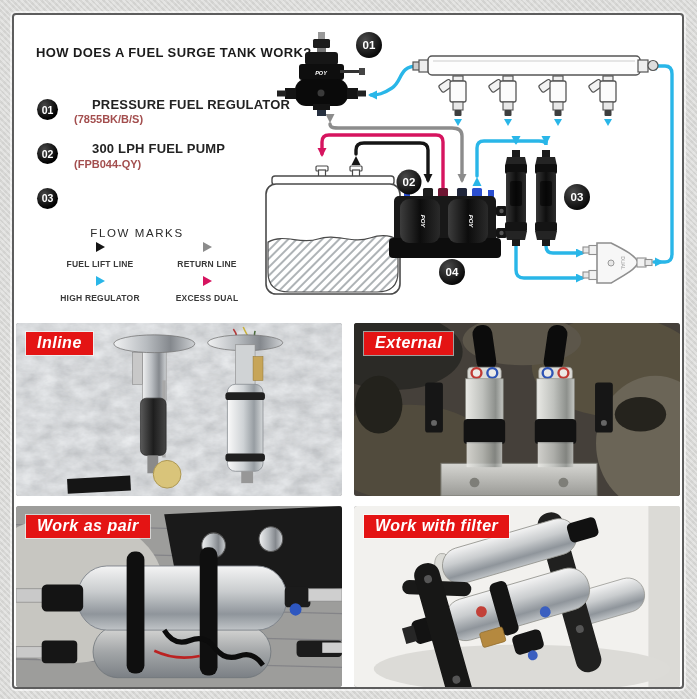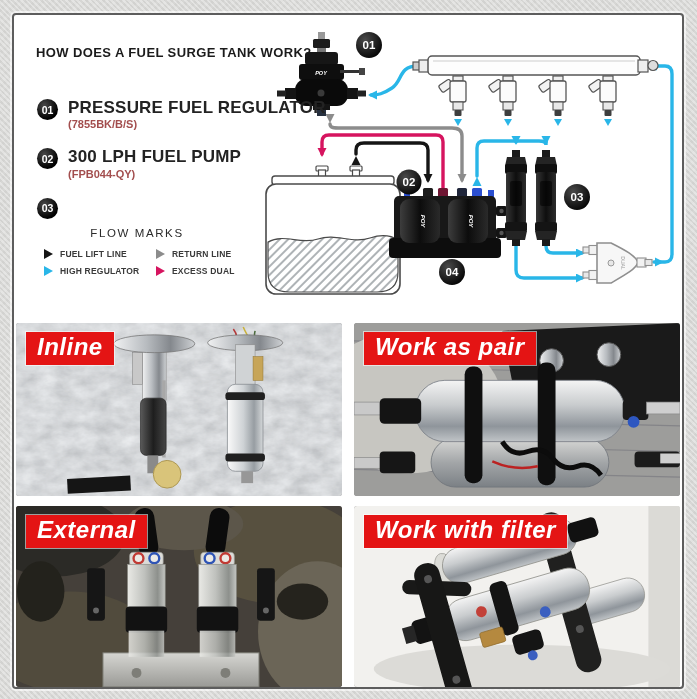--- a/index.html
+++ b/index.html
@@ -24,42 +24,42 @@
     font-size:13px;font-weight:bold;letter-spacing:.4px;color:#1b1b1b;white-space:nowrap;
   }
   .parts{position:absolute;left:23px;top:82px;display:flex;flex-direction:column;gap:15px;}
   .part{display:flex;align-items:flex-start;gap:10px;}
   .badge{
     flex:0 0 auto;width:21px;height:21px;border-radius:50%;margin-top:2px;
     background:radial-gradient(circle at 35% 30%, #484848, #000 70%);
     color:#fff;font-size:10.5px;font-weight:bold;
     display:flex;align-items:center;justify-content:center;
   }
-  .part-name{font-size:17px;font-weight:bold;color:#232323;letter-spacing:.2px;line-height:1.25;}
-  .part-code{font-size:11px;font-weight:bold;color:#a34e4e;line-height:1.2;}
+  .part-name{font-size:13px;font-weight:bold;color:#232323;letter-spacing:.2px;line-height:1.25;margin-left:24px;}
+  .part-code{font-size:11px;font-weight:bold;color:#a34e4e;line-height:1.2;margin-left:6px;}
   .flowmarks{position:absolute;left:16px;top:212px;width:214px;}
-  .fm-title{text-align:center;font-size:11.5px;font-weight:500;letter-spacing:1.6px;color:#2a2a2a;margin:0 0 10px 0;}
+  .fm-title{text-align:center;font-size:11.5px;font-weight:500;letter-spacing:1.6px;color:#2a2a2a;margin:0 0 3px 0;}
   .fm-grid{display:grid;grid-template-columns:112px 102px;row-gap:7px;padding-left:14px;}
-  .fm-item{display:flex;align-items:center;gap:7px;font-size:8.5px;font-weight:bold;color:#3a3a3a;letter-spacing:.2px;}
+  .fm-item{display:flex;align-items:center;gap:7px;font-size:8.5px;font-weight:bold;color:#3a3a3a;letter-spacing:.2px;flex-direction:column;}
   .tri{width:0;height:0;border-style:solid;border-width:5px 0 5px 9px;border-color:transparent;}
   .tri-lift{border-left-color:#151515;}
   .tri-return{border-left-color:#8c8c8c;}
   .tri-hp{border-left-color:#29b6e8;}
   .tri-excess{border-left-color:#d6145f;}
   
   .photo-grid{
     position:absolute;left:0;right:0;top:308px;bottom:0;
     display:grid;grid-template-columns:1fr 1fr;grid-template-rows:173px 181px;
     gap:10px 12px;padding:0 2px;
   }
   .panel{position:relative;overflow:hidden;border-radius:3px;background:#888;}
   .panel svg{position:absolute;inset:0;width:100%;height:100%;}
   .photo-label{
     position:absolute;top:9px;left:10px;background:#e41414;color:#fff;
-    font-weight:bold;font-style:italic;font-size:24px;line-height:1.2;
+    font-weight:bold;font-style:italic;font-size:16px;line-height:1.2;
     padding:1px 11px 3px;letter-spacing:.5px;
     box-shadow:0 0 0 1px rgba(255,255,255,.55);
     white-space:nowrap;
   }
 </style>
 </head>
 <body>
 
 <div class="page">
   <div class="card">
@@ -340,73 +340,20 @@
             <rect x="214" y="62" width="36" height="88" rx="8" fill="url(#pumpSilver)" stroke="#868b90" stroke-width=".8"></rect>
             <rect x="212" y="70" width="40" height="8" rx="3" fill="#202020"></rect>
             <rect x="212" y="132" width="40" height="8" rx="3" fill="#202020"></rect>
             <rect x="228" y="150" width="12" height="12" fill="#979797"></rect>
           </g>
         </svg>
         <div class="photo-label">Inline</div>
       </div>
 
       <div class="panel">
-        <svg viewBox="0 0 330 175" preserveAspectRatio="none">
-          <defs>
-            <linearGradient id="silverV" x1="0" y1="0" x2="0" y2="1">
-              <stop offset="0" stop-color="#f4f4f4"></stop>
-                <stop offset=".4" stop-color="#c9ccce"></stop>
-                <stop offset=".75" stop-color="#8f959b"></stop>
-                <stop offset="1" stop-color="#c0c4c7"></stop>
-            </linearGradient>
-            <linearGradient id="silverV2" x1="0" y1="0" x2="0" y2="1">
-              <stop offset="0" stop-color="#d9d9d7"></stop>
-                <stop offset=".5" stop-color="#a3a6a8"></stop>
-                <stop offset="1" stop-color="#7b8085"></stop>
-            </linearGradient>
-          </defs>
-          <rect width="330" height="175" fill="#9d9d9b"></rect>
-          <g stroke="#848488" stroke-width="1.2">
-            <line x1="0" y1="18" x2="330" y2="26"></line>
-              <line x1="0" y1="44" x2="330" y2="52"></line>
-            <line x1="0" y1="70" x2="330" y2="78"></line>
-              <line x1="0" y1="96" x2="330" y2="104"></line>
-            <line x1="0" y1="122" x2="330" y2="130"></line>
-              <line x1="0" y1="148" x2="330" y2="156"></line>
-          </g>
-          <ellipse cx="55" cy="80" rx="95" ry="72" fill="#c7c6c1"></ellipse>
-          <polygon points="150,8 330,0 330,80 165,84" fill="#1a1a1a"></polygon>
-          <circle cx="200" cy="38" r="12" fill="url(#chrome)" stroke="#555"></circle>
-          <circle cx="258" cy="32" r="12" fill="url(#chrome)" stroke="#555"></circle>
-          <g>
-            <rect x="78" y="116" width="180" height="50" rx="25" fill="url(#silverV2)" stroke="#70757b" stroke-width=".8"></rect>
-            <rect x="62" y="58" width="212" height="62" rx="30" fill="url(#silverV)" stroke="#7d828a" stroke-width=".9"></rect>
-            <rect x="112" y="44" width="18" height="118" rx="8" fill="#0f0f0f"></rect>
-            <rect x="186" y="40" width="18" height="124" rx="8" fill="#0f0f0f"></rect>
-            <path d="M150,120 q10,16 26,10 q16,-6 26,8 q10,12 24,7 q14,-5 24,9" stroke="#0c0c0c" stroke-width="5" fill="none"></path>
-            <path d="M140,140 q22,10 46,5" stroke="#bb2222" stroke-width="2.6" fill="none"></path>
-          </g>
-          <g>
-            <rect x="0" y="80" width="32" height="13" fill="#c9c9c9" stroke="#8a8a8a" stroke-width=".7"></rect>
-            <rect x="26" y="76" width="42" height="26" rx="5" fill="#141414"></rect>
-            <rect x="0" y="136" width="30" height="11" fill="#c9c9c9" stroke="#8a8a8a" stroke-width=".7"></rect>
-            <rect x="26" y="130" width="36" height="22" rx="4" fill="#161616"></rect>
-          </g>
-          <g>
-            <rect x="272" y="78" width="26" height="20" rx="4" fill="#1b1b1b"></rect>
-            <circle cx="283" cy="100" r="6" fill="#2e57c0"></circle>
-            <rect x="296" y="80" width="34" height="12" fill="#cfcfcf" stroke="#8a8a8a" stroke-width=".7"></rect>
-            <rect x="284" y="130" width="46" height="16" rx="4" fill="#1b1b1b"></rect>
-            <rect x="310" y="132" width="20" height="10" fill="#cfcfcf"></rect>
-          </g>
-        </svg>
-        <div class="photo-label">Work as pair</div>
-      </div>
-
-      <div class="panel">
         <svg viewBox="0 0 330 180" preserveAspectRatio="none">
           <defs>
             <linearGradient id="silverV3" x1="0" y1="0" x2="1" y2="0">
               <stop offset="0" stop-color="#e9e9e5"></stop>
                 <stop offset=".45" stop-color="#bfc1bd"></stop>
                 <stop offset=".8" stop-color="#8d908c"></stop>
                 <stop offset="1" stop-color="#c4c6c2"></stop>
             </linearGradient>
             <linearGradient id="alum" x1="0" y1="0" x2="0" y2="1">
               <stop offset="0" stop-color="#d6d6d2"></stop>
@@ -441,20 +388,73 @@
             <rect x="194" y="2" width="20" height="48" rx="9" fill="#0c0c0c" transform="rotate(8 204 26)"></rect>
             <rect x="187" y="46" width="34" height="14" rx="4" fill="#dcdcd8" stroke="#9a9a94" stroke-width=".7"></rect>
             <circle cx="196" cy="52" r="5" fill="#eceae6" stroke="#2f54b5" stroke-width="2.4"></circle>
             <circle cx="212" cy="52" r="5" fill="#eceae6" stroke="#c13a34" stroke-width="2.4"></circle>
             <rect x="185" y="58" width="38" height="44" fill="url(#silverV3)" stroke="#8d8d87" stroke-width=".7"></rect>
             <rect x="183" y="100" width="42" height="26" rx="4" fill="#121212"></rect>
             <rect x="186" y="124" width="36" height="26" fill="url(#silverV3)" opacity=".85"></rect>
           </g>
         </svg>
         <div class="photo-label">External</div>
+      </div>
+
+      <div class="panel">
+        <svg viewBox="0 0 330 175" preserveAspectRatio="none">
+          <defs>
+            <linearGradient id="silverV" x1="0" y1="0" x2="0" y2="1">
+              <stop offset="0" stop-color="#f4f4f4"></stop>
+                <stop offset=".4" stop-color="#c9ccce"></stop>
+                <stop offset=".75" stop-color="#8f959b"></stop>
+                <stop offset="1" stop-color="#c0c4c7"></stop>
+            </linearGradient>
+            <linearGradient id="silverV2" x1="0" y1="0" x2="0" y2="1">
+              <stop offset="0" stop-color="#d9d9d7"></stop>
+                <stop offset=".5" stop-color="#a3a6a8"></stop>
+                <stop offset="1" stop-color="#7b8085"></stop>
+            </linearGradient>
+          </defs>
+          <rect width="330" height="175" fill="#9d9d9b"></rect>
+          <g stroke="#848488" stroke-width="1.2">
+            <line x1="0" y1="18" x2="330" y2="26"></line>
+              <line x1="0" y1="44" x2="330" y2="52"></line>
+            <line x1="0" y1="70" x2="330" y2="78"></line>
+              <line x1="0" y1="96" x2="330" y2="104"></line>
+            <line x1="0" y1="122" x2="330" y2="130"></line>
+              <line x1="0" y1="148" x2="330" y2="156"></line>
+          </g>
+          <ellipse cx="55" cy="80" rx="95" ry="72" fill="#c7c6c1"></ellipse>
+          <polygon points="150,8 330,0 330,80 165,84" fill="#1a1a1a"></polygon>
+          <circle cx="200" cy="38" r="12" fill="url(#chrome)" stroke="#555"></circle>
+          <circle cx="258" cy="32" r="12" fill="url(#chrome)" stroke="#555"></circle>
+          <g>
+            <rect x="78" y="116" width="180" height="50" rx="25" fill="url(#silverV2)" stroke="#70757b" stroke-width=".8"></rect>
+            <rect x="62" y="58" width="212" height="62" rx="30" fill="url(#silverV)" stroke="#7d828a" stroke-width=".9"></rect>
+            <rect x="112" y="44" width="18" height="118" rx="8" fill="#0f0f0f"></rect>
+            <rect x="186" y="40" width="18" height="124" rx="8" fill="#0f0f0f"></rect>
+            <path d="M150,120 q10,16 26,10 q16,-6 26,8 q10,12 24,7 q14,-5 24,9" stroke="#0c0c0c" stroke-width="5" fill="none"></path>
+            <path d="M140,140 q22,10 46,5" stroke="#bb2222" stroke-width="2.6" fill="none"></path>
+          </g>
+          <g>
+            <rect x="0" y="80" width="32" height="13" fill="#c9c9c9" stroke="#8a8a8a" stroke-width=".7"></rect>
+            <rect x="26" y="76" width="42" height="26" rx="5" fill="#141414"></rect>
+            <rect x="0" y="136" width="30" height="11" fill="#c9c9c9" stroke="#8a8a8a" stroke-width=".7"></rect>
+            <rect x="26" y="130" width="36" height="22" rx="4" fill="#161616"></rect>
+          </g>
+          <g>
+            <rect x="272" y="78" width="26" height="20" rx="4" fill="#1b1b1b"></rect>
+            <circle cx="283" cy="100" r="6" fill="#2e57c0"></circle>
+            <rect x="296" y="80" width="34" height="12" fill="#cfcfcf" stroke="#8a8a8a" stroke-width=".7"></rect>
+            <rect x="284" y="130" width="46" height="16" rx="4" fill="#1b1b1b"></rect>
+            <rect x="310" y="132" width="20" height="10" fill="#cfcfcf"></rect>
+          </g>
+        </svg>
+        <div class="photo-label">Work as pair</div>
       </div>
 
       <div class="panel">
         <svg viewBox="0 0 330 180" preserveAspectRatio="none">
           <rect width="330" height="180" fill="#f2f1ee"></rect>
           <rect x="298" y="0" width="32" height="180" fill="#dbdad6"></rect>
           <ellipse cx="170" cy="162" rx="150" ry="24" fill="#dcdbd7"></ellipse>
           <g transform="translate(168,96) rotate(-16)">
             <rect x="40" y="6" width="84" height="34" rx="17" fill="url(#silverV)" stroke="#94948e" stroke-width=".7"></rect>
             <rect x="38" y="-78" width="26" height="164" rx="12" fill="#20201f"></rect>

